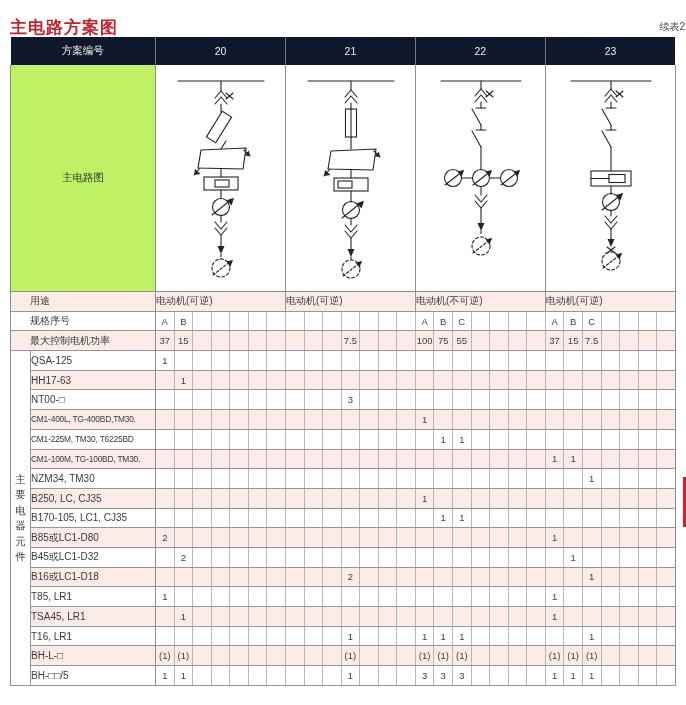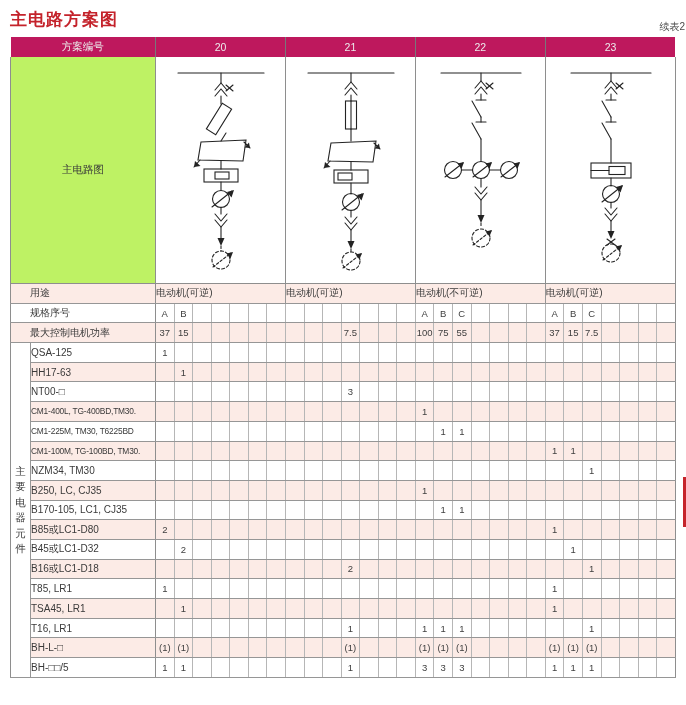--- a/index.html
+++ b/index.html
@@ -1,28 +1,28 @@
 <!DOCTYPE html>
 <html><head>
 <meta charset="utf-8">
 <style>
   html,body{margin:0;padding:0;}
   body{
     width:686px;height:705px;position:relative;background:#ffffff;
     font-family:"Liberation Sans","DejaVu Sans",sans-serif;overflow:hidden;
   }
-  .page-title{position:absolute;left:10px;top:8px;font-size:17px;font-weight:bold;color:#c4232b;letter-spacing:1px;}
+  .page-title{position:absolute;left:10px;top:16px;font-size:17px;font-weight:bold;color:#c4232b;letter-spacing:1px;}
   .cont-note{position:absolute;right:1px;top:20px;font-size:10px;color:#4a4a4a;}
   table.main{
     position:absolute;left:10px;top:37px;width:665px;
     border-collapse:collapse;table-layout:fixed;
   }
   thead th{
-    background:#be185d;color:#ececec;font-weight:normal;font-size:10.5px;
-    height:20px;padding:0;border:0;
+    background:#0f172a;color:#ececec;font-weight:normal;font-size:10.5px;
+    height:28px;padding:0;border:0;
   }
   thead th.scheme-h{border-left:1px solid #77777a;}
   td{padding:0;}
   
   .diagram-label{
     height:226px;text-align:center;vertical-align:middle;font-size:10.5px;color:#3a3a3a;
     border:1px solid #8e8e8e;border-top:0;background:#bef264;
   }
   .diagram-cell{border:1px solid #8e8e8e;border-top:0;vertical-align:middle;text-align:center;background:#fff;}
   .diagram-cell svg{display:block;margin:0 auto;}

